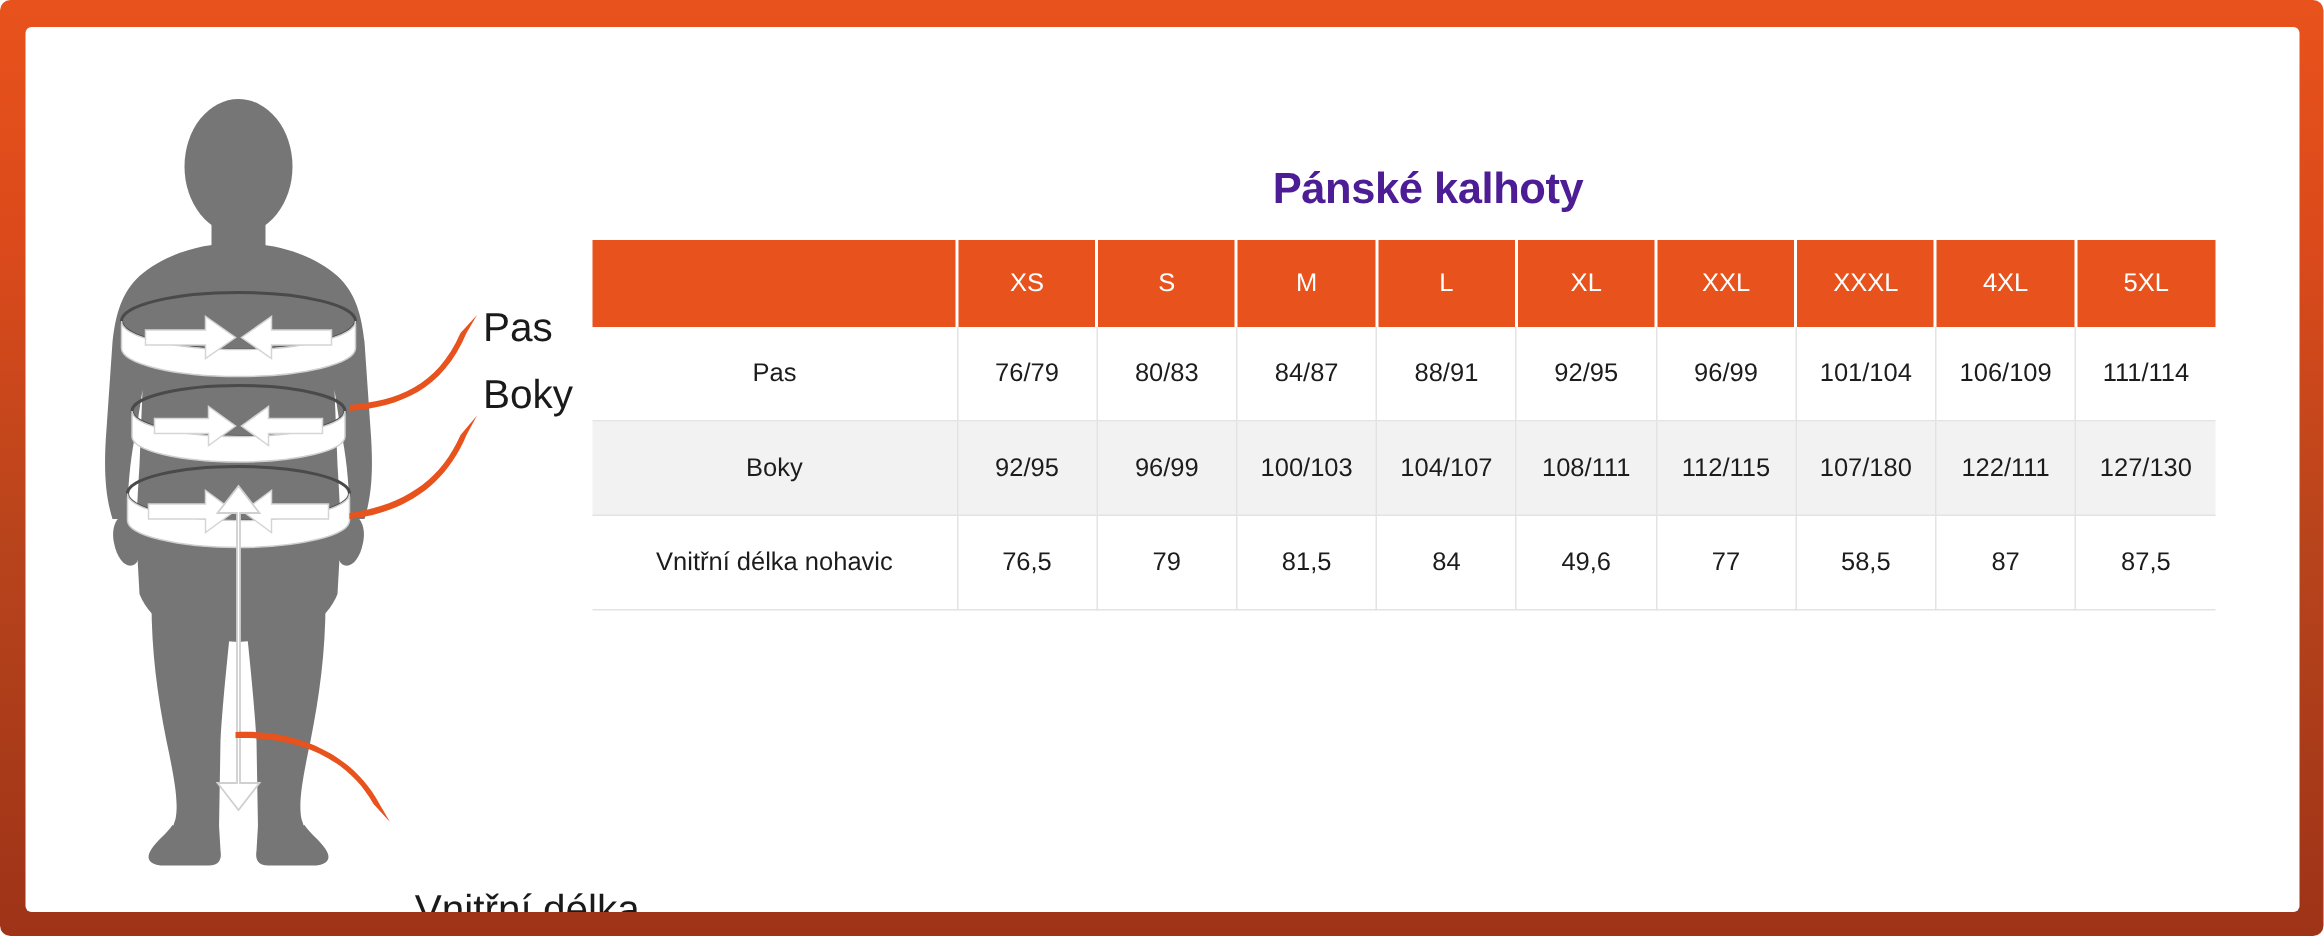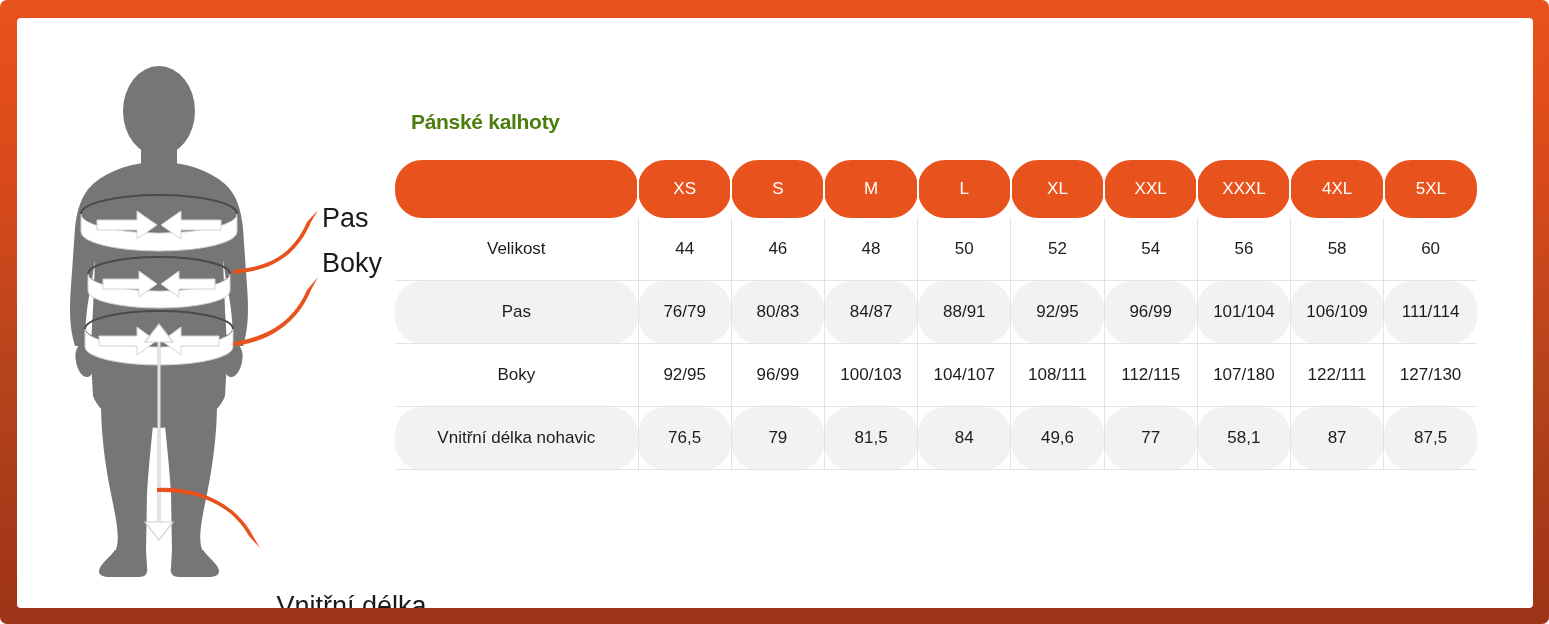--- a/index.html
+++ b/index.html
@@ -59,23 +59,23 @@
   #label-pas   { left: 265px; top: 178px; }
   #label-boky  { left: 265px; top: 223px; }
   #label-inseam{ left: 192px; top: 500px; text-align: center; width: 205px; }
 
   
   #chart-title {
     position: absolute;
     left: 394px;
     top: 92px;
     width: 1082px;
-    text-align: left;
-    color: #4d7c0f;
-    font-size: 21px;
+    text-align: center;
+    color: #4c1d95;
+    font-size: 29px;
     font-weight: bold;
     letter-spacing: -0.3px;
     font-family: "Liberation Sans", sans-serif;
   }
 
   
   #size-table-wrap {
     position: absolute;
     left: 378px;
     top: 142px;
@@ -88,21 +88,20 @@
     font-size: 17px;
     color: #1c1c1c;
   }
   table#size-table th,
   table#size-table td {
     text-align: center;
     vertical-align: middle;
     padding: 0;
     height: 62px;
     font-weight: normal;
-    border-radius: 27px;
   }
   table#size-table thead th {
     background: #E8521C;
     color: #ffffff;
     height: 58px;
     font-size: 17px;
     border-right: 2px solid #ffffff;
   }
   table#size-table thead th:last-child { border-right: none; margin-top: 20px; }
   table#size-table thead th.corner { border-right: 2px solid #ffffff; }
@@ -252,32 +251,20 @@
             <th>M</th>
             <th>L</th>
             <th>XL</th>
             <th>XXL</th>
             <th>XXXL</th>
             <th>4XL</th>
             <th>5XL</th>
           </tr>
         </thead>
         <tbody>
-          <tr>
-            <td class="rowlabel">Velikost</td>
-            <td>44</td>
-            <td>46</td>
-            <td>48</td>
-            <td>50</td>
-            <td>52</td>
-            <td>54</td>
-            <td>56</td>
-            <td>58</td>
-            <td>60</td>
-          </tr>
           <tr>
             <td class="rowlabel">Pas</td>
             <td>76/79</td>
             <td>80/83</td>
             <td>84/87</td>
             <td>88/91</td>
             <td>92/95</td>
             <td>96/99</td>
             <td>101/104</td>
             <td>106/109</td>
@@ -296,21 +283,21 @@
             <td>127/130</td>
           </tr>
           <tr>
             <td class="rowlabel">Vnitřní délka nohavic</td>
             <td>76,5</td>
             <td>79</td>
             <td>81,5</td>
             <td>84</td>
             <td>49,6</td>
             <td>77</td>
-            <td>58,1</td>
+            <td>58,5</td>
             <td>87</td>
             <td>87,5</td>
           </tr>
         </tbody>
       </table>
     </div>
 
   </div>
 </div>
 

